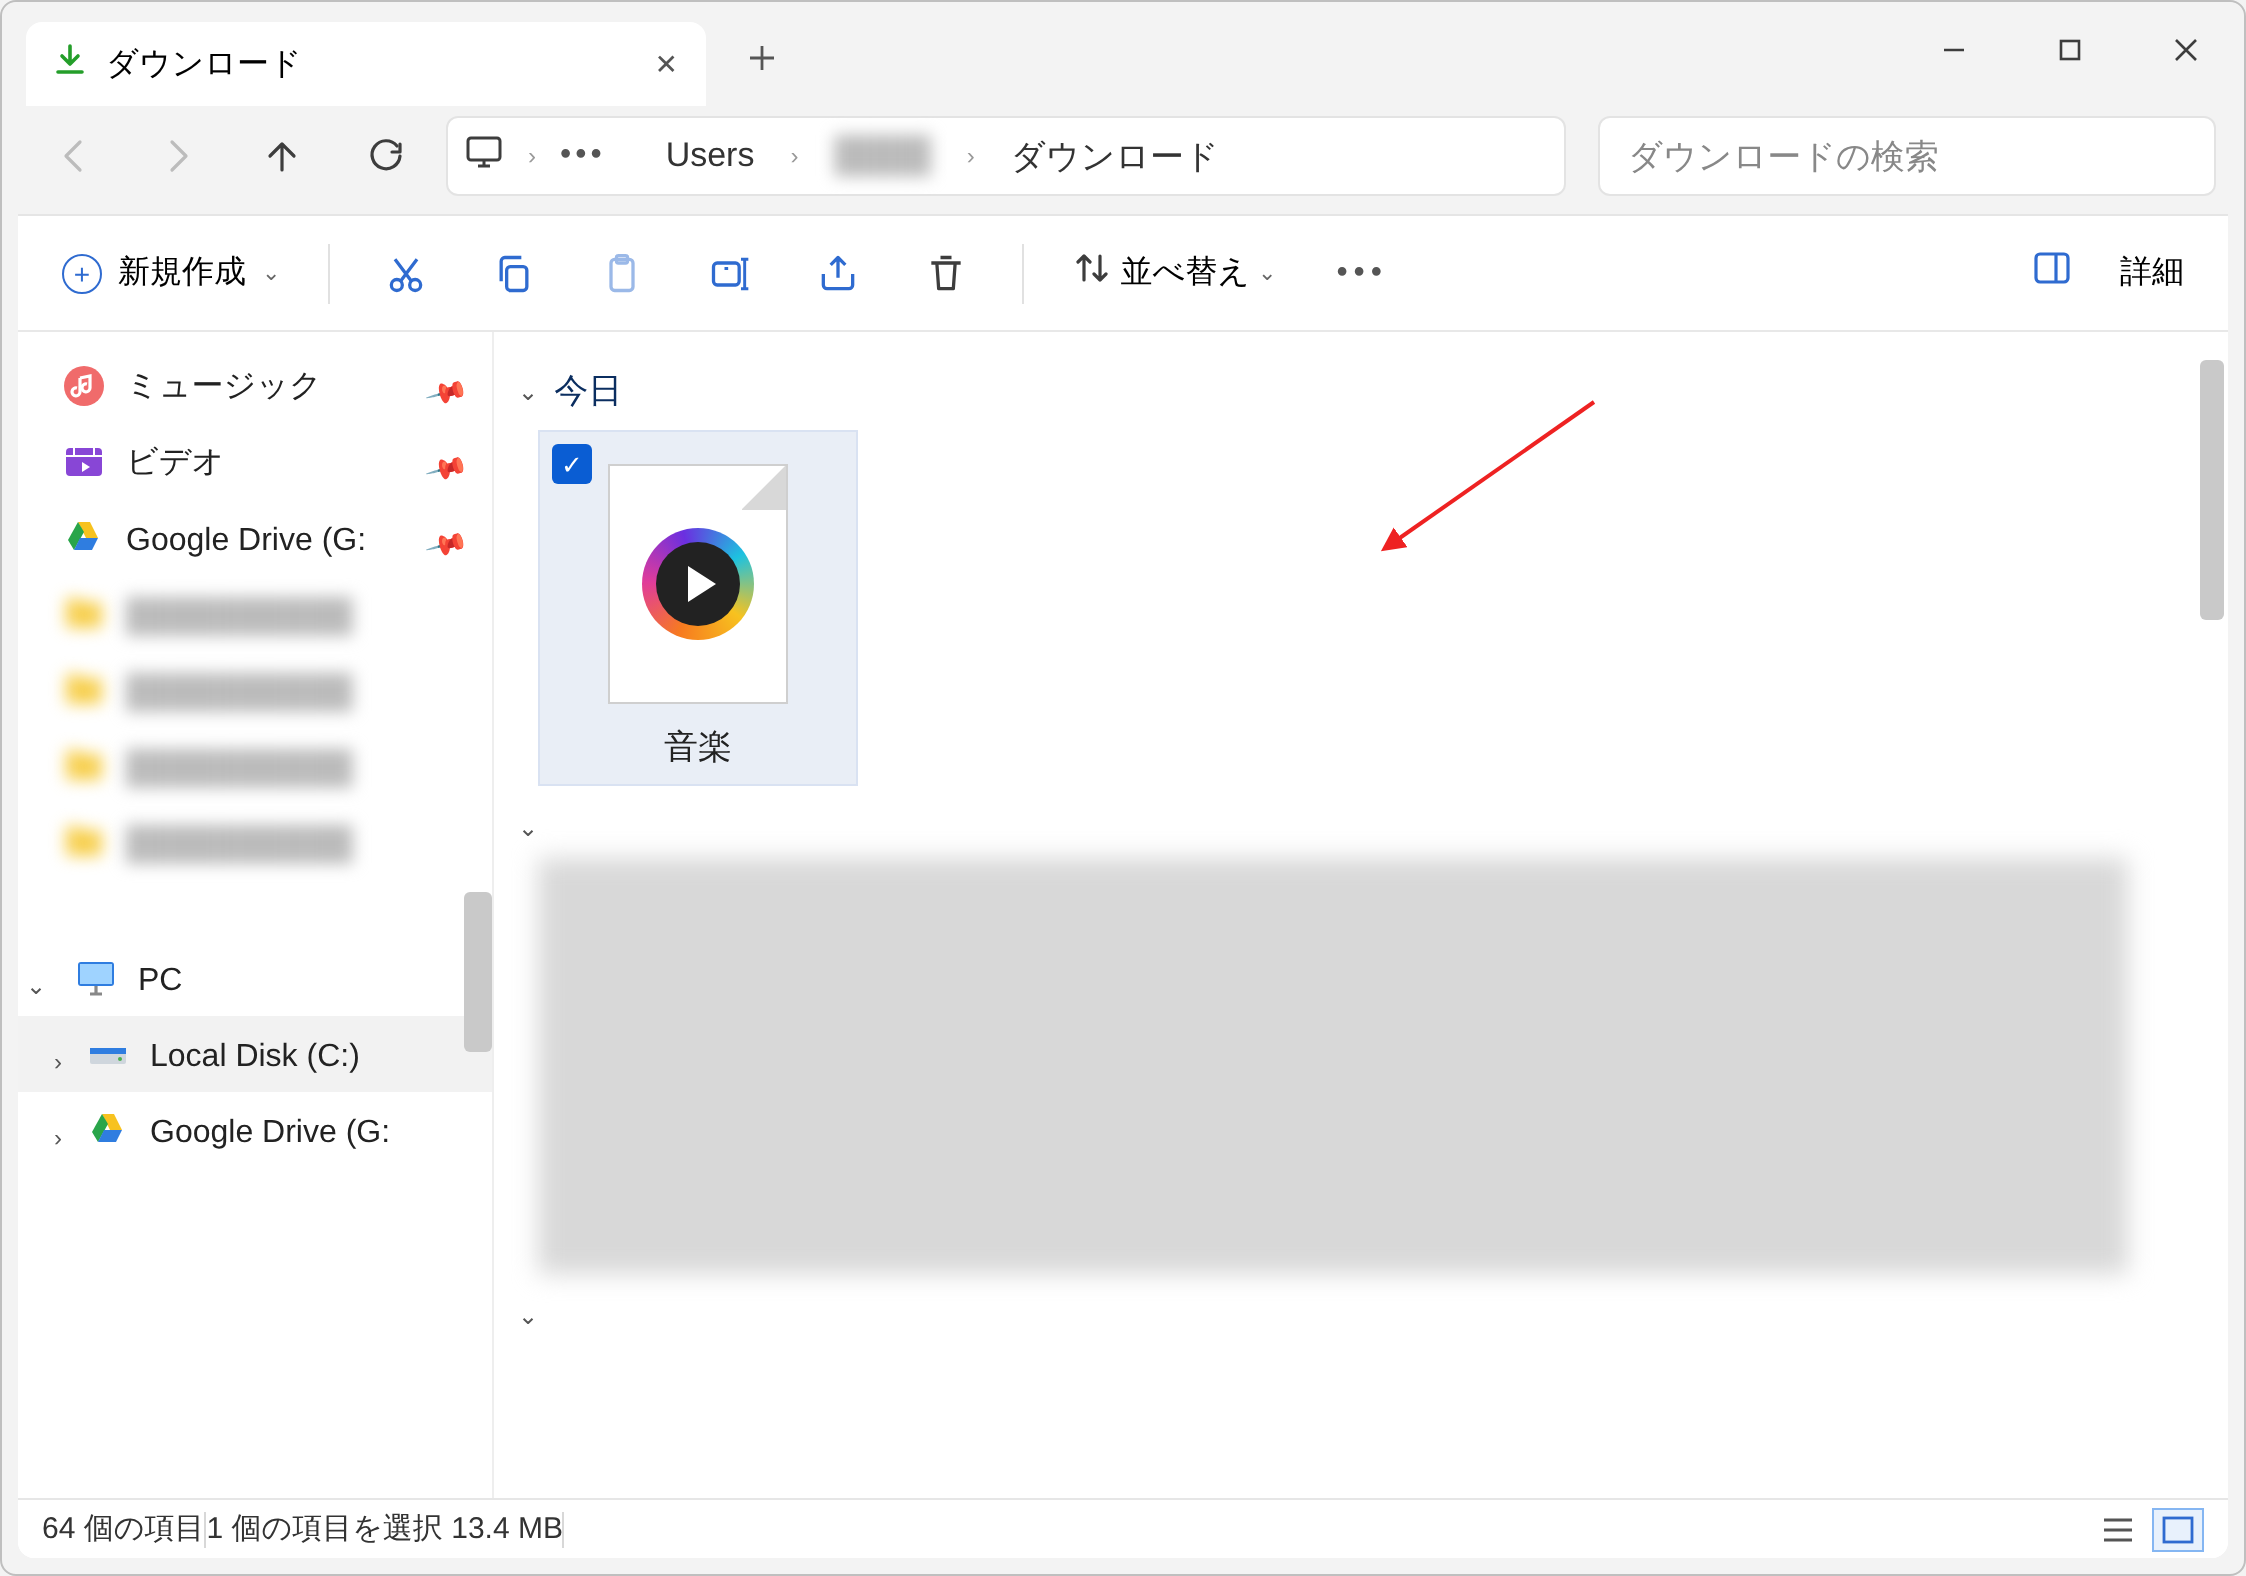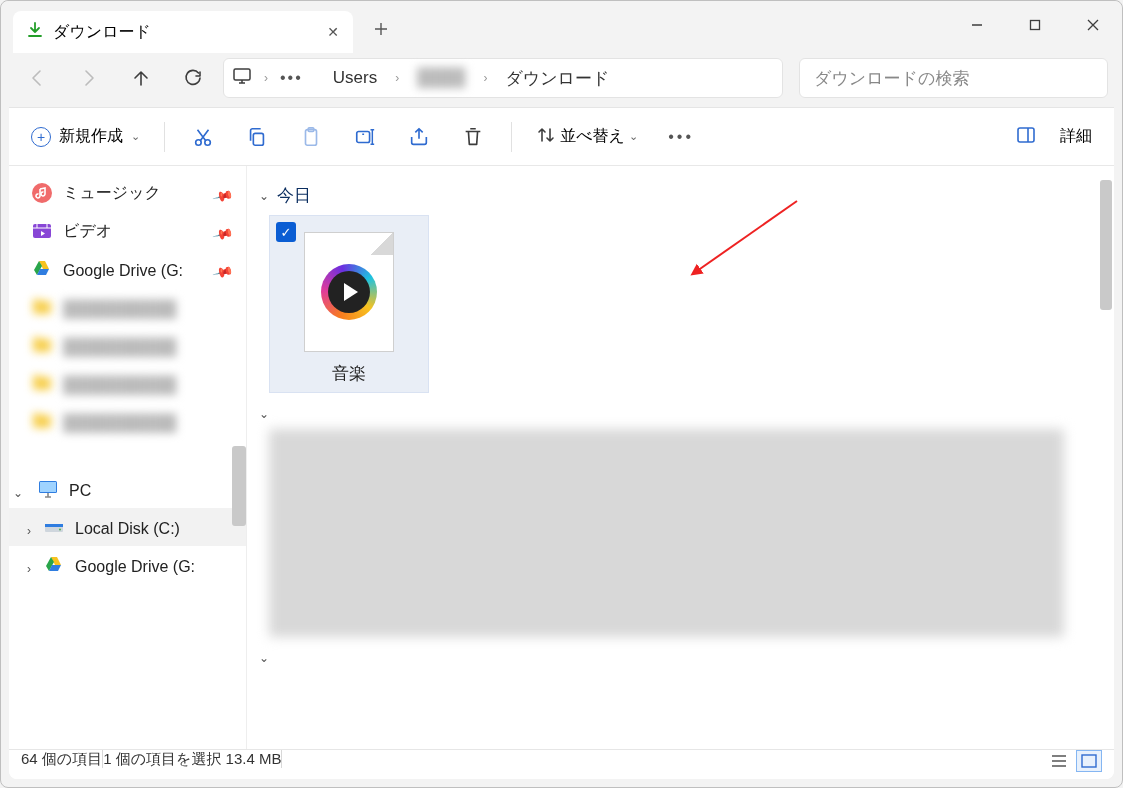--- a/index.html
+++ b/index.html
@@ -65,21 +65,21 @@
 .play-circle{width:56px;height:56px;border-radius:50%;background:conic-gradient(from 200deg,#f77b1f,#e13c9a,#6b2fe0,#1dc2e0,#f7c21f,#f77b1f);display:flex;align-items:center;justify-content:center;}
 .play-inner{width:42px;height:42px;background:#222;border-radius:50%;display:flex;align-items:center;justify-content:center;}
 .play-inner::after{content:"";border-left:14px solid #fff;border-top:9px solid transparent;border-bottom:9px solid transparent;margin-left:3px;}
 .file-label{margin-top:10px;font-size:17px;color:#222;}
 .blur-block{width:795px;height:208px;background:#d8d8d8;filter:blur(6px);margin:8px 0 14px 10px;border-radius:2px;}
 
 .arrow-annot{position:absolute;left:440px;top:30px;pointer-events:none;}
 .arrow-annot svg{overflow:visible;}
 
 
-.status{height:30px;border-top:1px solid #e6e6e6;display:flex;padding:0 12px;font-size:15px;color:#333;background:#fff;}
+.status{height:30px;border-top:1px solid #e6e6e6;display:flex;align-items:center;padding:0 12px;font-size:15px;color:#333;background:#fff;}
 .status .sdiv{width:1px;height:18px;background:#d8d8d8;}
 .status .right{margin-left:auto;display:flex;gap:4px;}
 .viewbtn{width:26px;height:22px;border:1px solid transparent;display:flex;align-items:center;justify-content:center;}
 .viewbtn.active{border:1px solid #85b6f2;background:#e8f1fc;}
 
 </style>
 </head>
 <body>
 
 <div class="titlebar">

